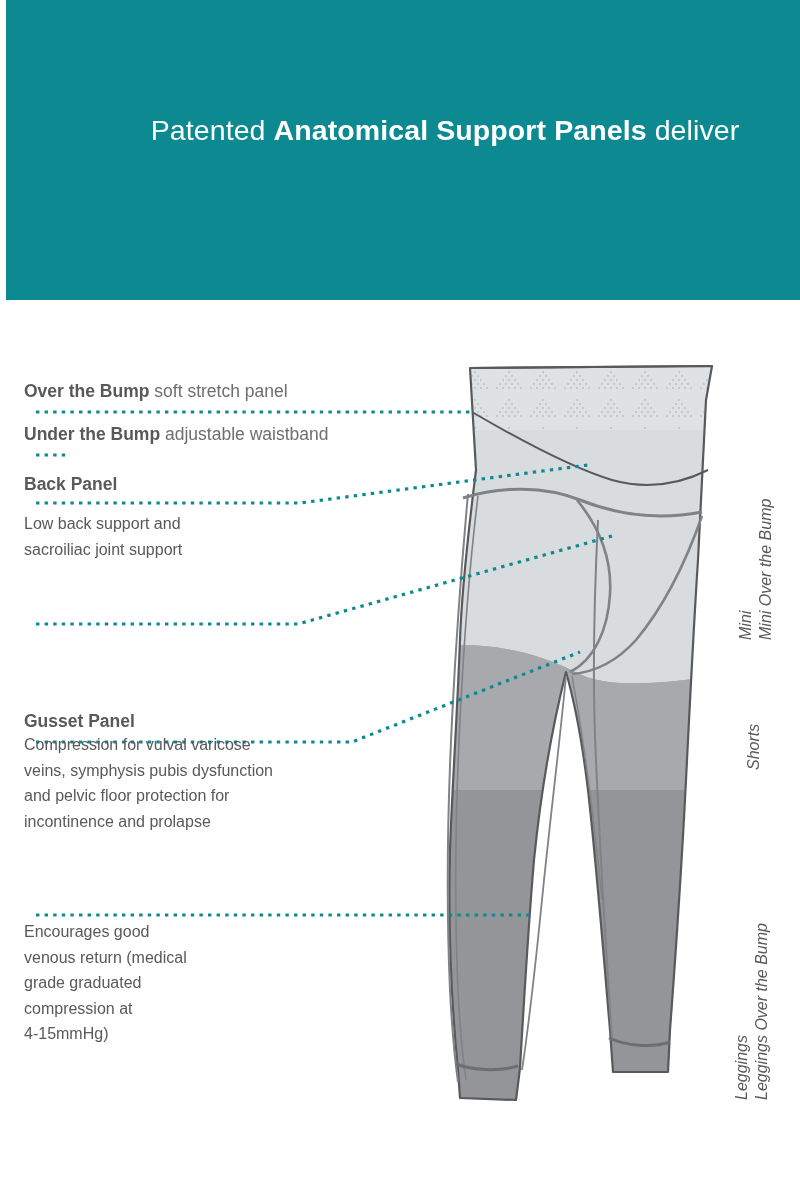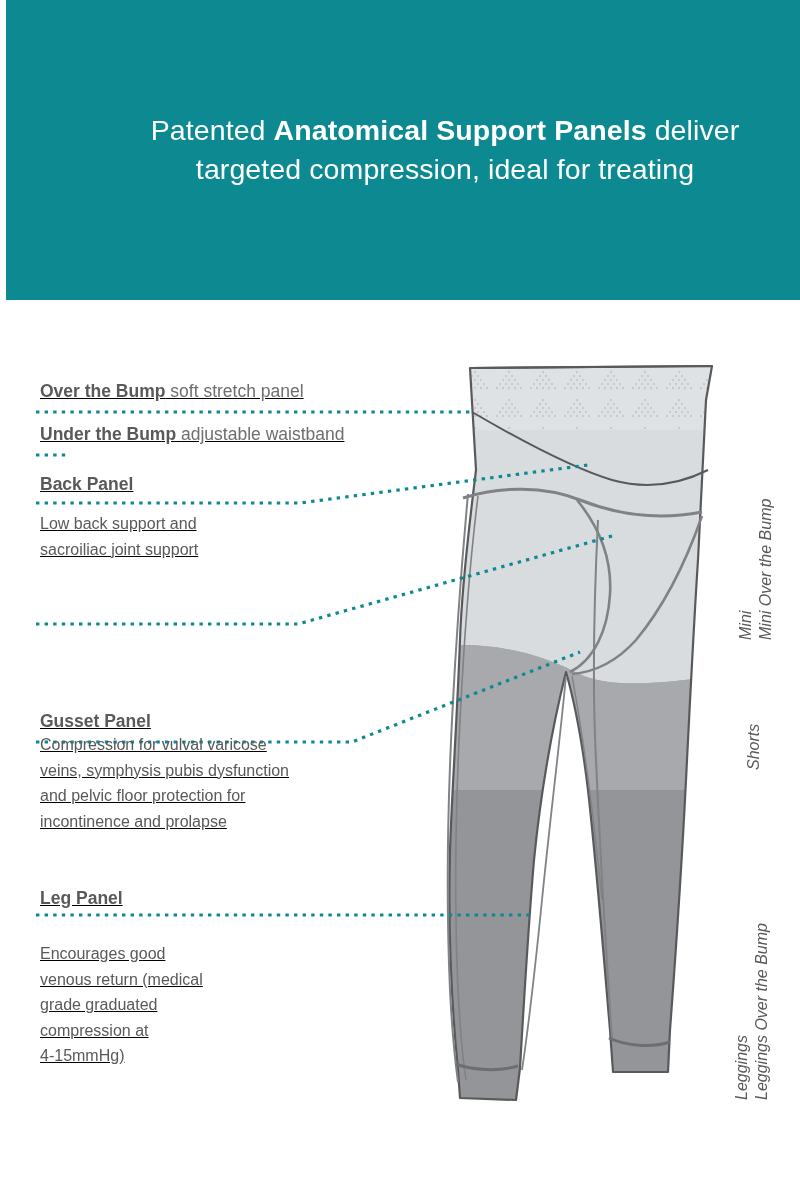--- a/index.html
+++ b/index.html
@@ -25,21 +25,21 @@
     text-align:center;
     font-weight:300;
     letter-spacing:0.1px;
     max-width:720px;
     padding:0 24px;
   }
   .banner-text b{font-weight:700;}
 
   
   .labels{position:absolute;left:0;top:270px;width:470px;height:930px;}
-  .lblock{position:absolute;left:40px;text-decoration:underline;}
+  .lblock{position:absolute;left:24px;}
   .lhead{
     font-size:17.5px;font-weight:700;color:#58595b;
     line-height:22px;white-space:nowrap;
   }
   .lhead .reg{font-weight:400;color:#6d6e71;}
   .lbody{
     font-size:16px;font-weight:400;color:#58595b;
     line-height:25.5px;
   }
 
@@ -59,21 +59,21 @@
             pointer-events:none;}
 </style>
 </head>
 <body>
 
 <div id="root">
 
   <div class="banner">
     <div class="banner-text">
       <span>Patented </span><b>Anatomical Support Panels</b><span> deliver</span><br>
-      <span>targeted compression, ideal for treating</span><br>
+      <br>
     </div>
   </div>
 
   <svg class="layer" viewBox="0 0 800 1200" xmlns="http://www.w3.org/2000/svg">
     <defs>
 
       <pattern id="triPat" width="30" height="26" patternUnits="userSpaceOnUse">
         <g fill="#b9bec4">
           <circle cx="14" cy="4" r="1"></circle>
           <circle cx="11" cy="8" r="1"></circle>
@@ -214,21 +214,20 @@
 
     <div class="lblock" style="top:440px">
       <div class="lhead"><span>Gusset Panel</span></div>
       <div class="lbody" style="white-space:pre-line">Compression for vulval varicose
 veins, symphysis pubis dysfunction
 and pelvic floor protection for
 incontinence and prolapse</div>
     </div>
 
     <div class="lblock" style="top:617px">
-      <div class="lhead"><span>Leg Panel</span></div>
       <div class="lbody" style="margin-top:32px;white-space:pre-line">Encourages good
 venous return (medical
 grade graduated
 compression at
 4-15mmHg)</div>
     </div>
   </div>
 
   <div class="vlabels">
 

